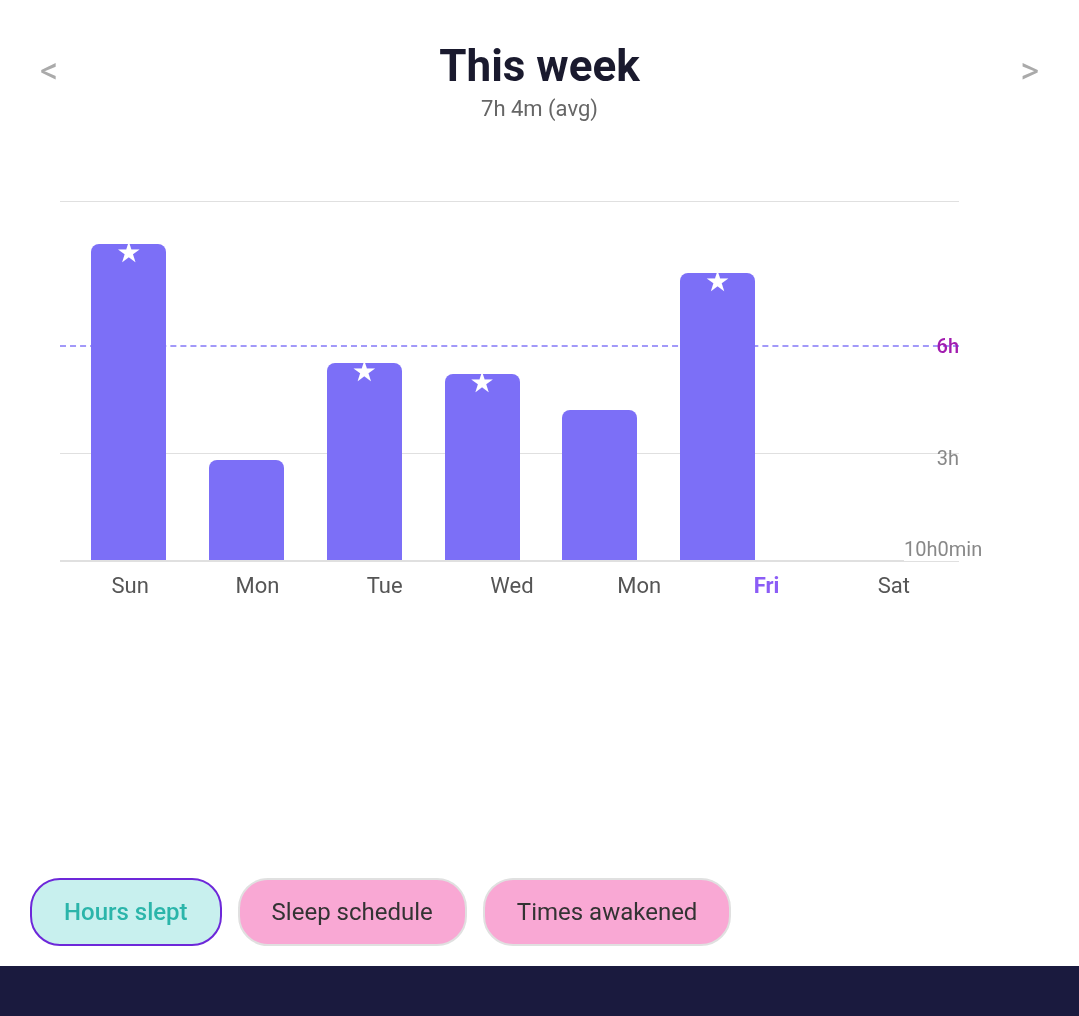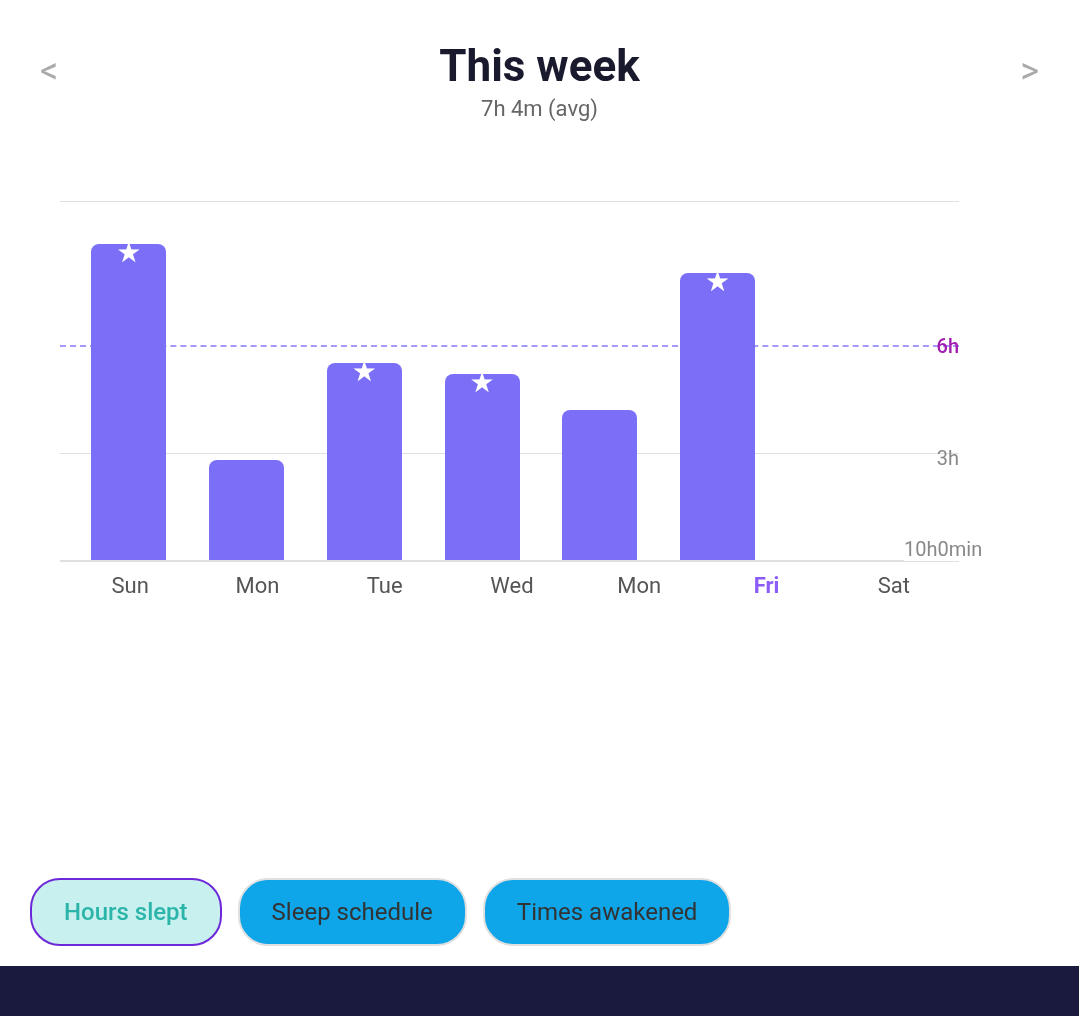--- a/index.html
+++ b/index.html
@@ -174,21 +174,21 @@
       padding: 0 30px;
       gap: 16px;
     }
 
     .tab {
       padding: 18px 32px;
       border-radius: 30px;
       font-size: 24px;
       cursor: pointer;
       border: 2px solid #e0e0e0;
-      background: #0ea5e9;
+      background: #f9a8d4;
       color: #333;
       white-space: nowrap;
     }
 
     .tab-active {
       background: #c8f0ee;
       border: 2px solid #6d28d9;
       color: #2bb5aa;
       font-weight: 500;
     }

